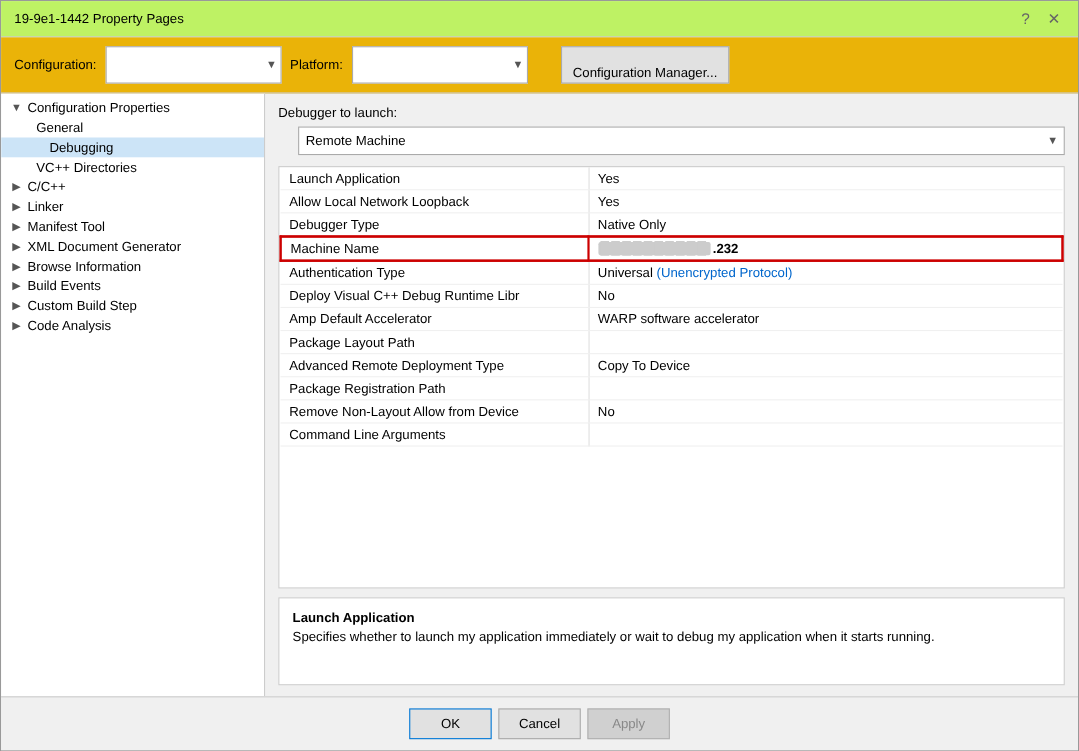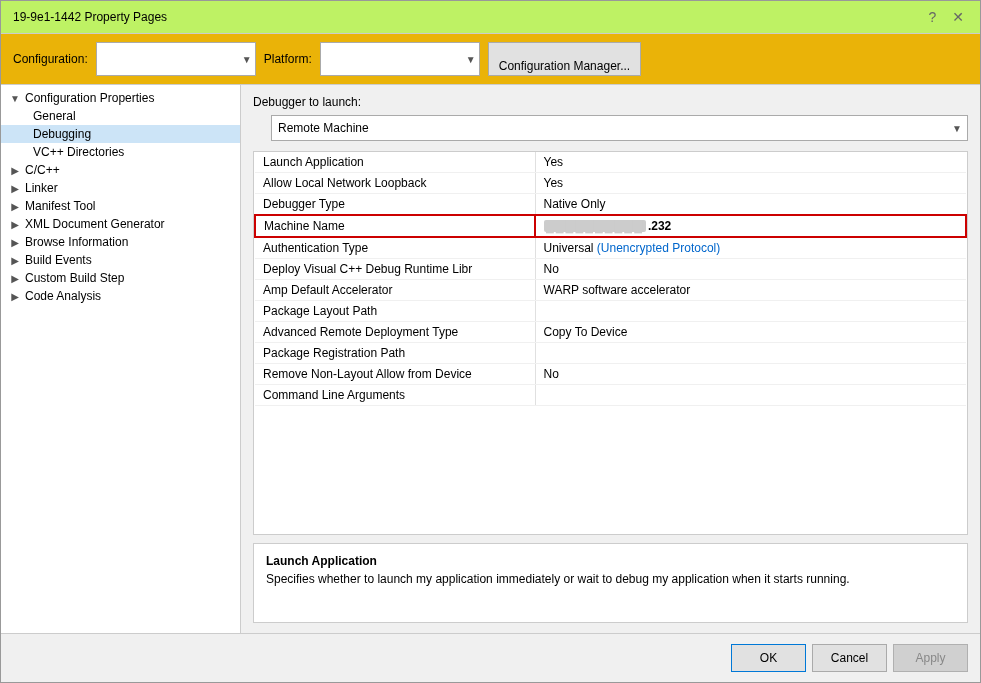--- a/index.html
+++ b/index.html
@@ -82,20 +82,21 @@
       font-size: 10px;
       color: #555;
     }
     .config-mgr-btn {
       height: 24px;
       padding: 16px 10px;
       border: 1px solid #aaa;
       background: #e1e1e1;
       cursor: pointer;
       font-size: 12px;
+      margin-left: 22px;
     }
     .main-content {
       display: flex;
       flex: 1;
       overflow: hidden;
     }
     .sidebar {
       width: 240px;
       background: #fff;
       border-right: 1px solid #ccc;
@@ -210,22 +211,22 @@
       font-weight: bold;
       font-size: 12px;
       margin-bottom: 4px;
     }
     .desc-text {
       font-size: 12px;
       color: #000;
     }
     .button-bar {
       display: flex;
-      justify-content: flex-end;
-      padding: 10px 12px;
+      justify-content: center;
+      padding: 10px 0;
       gap: 6px;
       background: #f0f0f0;
       border-top: 1px solid #ccc;
     }
     .dialog-btn {
       height: 28px;
       min-width: 75px;
       padding: 0 12px;
       border: 1px solid #aaa;
       background: #e1e1e1;
@@ -281,21 +282,21 @@
 
     <div class="sidebar">
 
       <div class="tree-item">
         <span class="expander">▼</span>
         <span>Configuration Properties</span>
       </div>
       <div class="tree-item" style="padding-left: 32px;">
         <span>General</span>
       </div>
-      <div class="tree-item selected" style="padding-left: 32px;">
+      <div class="tree-item selected" style="padding-left: 44px;">
         <span>Debugging</span>
       </div>
       <div class="tree-item" style="padding-left: 32px;">
         <span>VC++ Directories</span>
       </div>
       <div class="tree-item">
         <span class="expander">▶</span>
         <span>C/C++</span>
       </div>
       <div class="tree-item">

